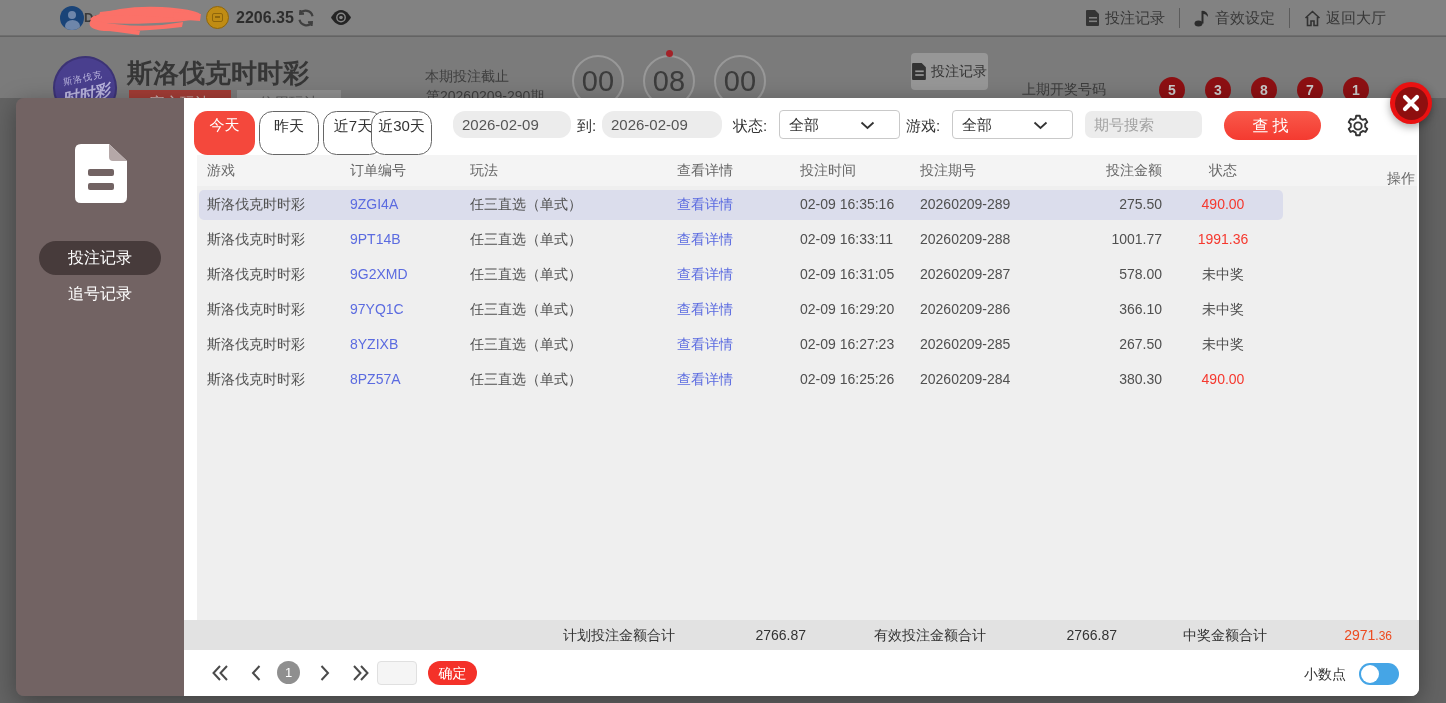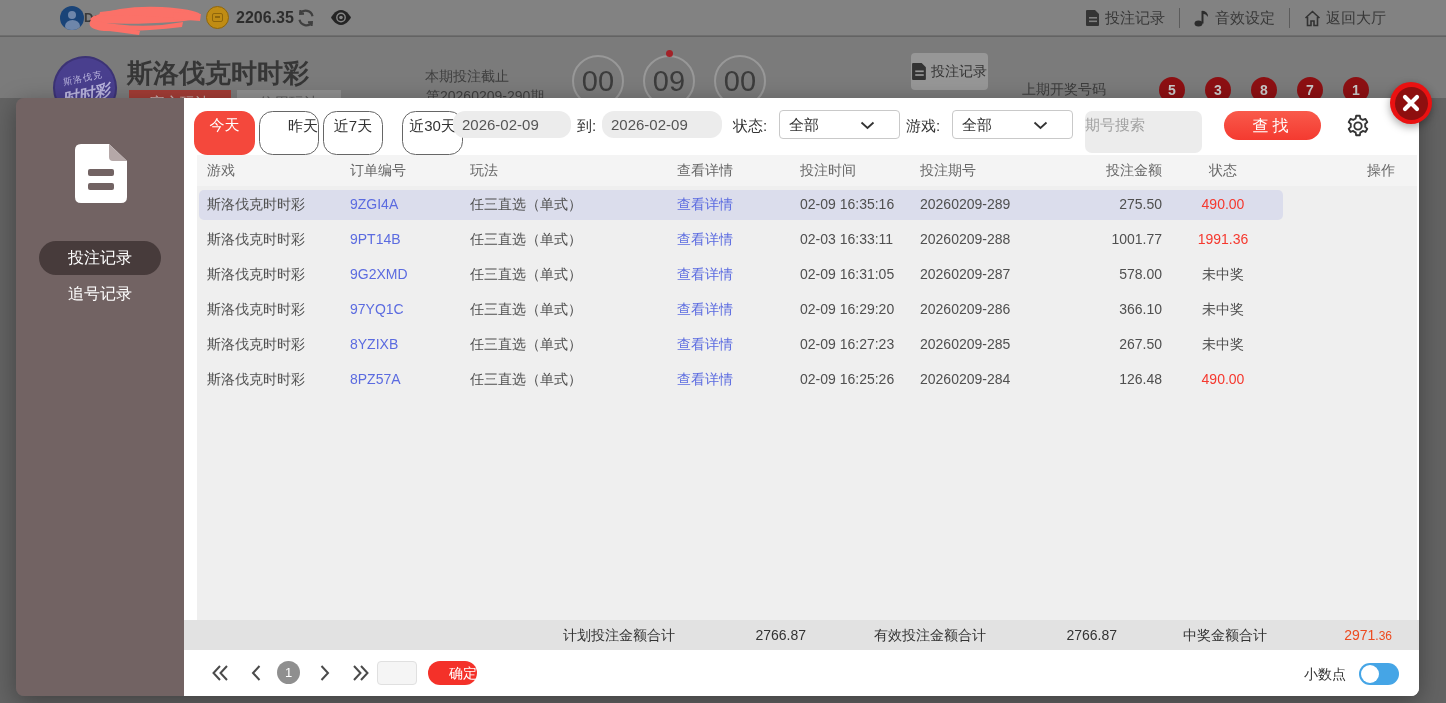--- a/index.html
+++ b/index.html
@@ -47,54 +47,54 @@
 
   .main { position:absolute; left:168px; top:0; width:1235px; height:598px; background:#fff; border-radius:0 8px 8px 0; }
 
   
   .pill { position:absolute; top:13px; height:44px; border-radius:13.5px; font-size:15px; text-align:center; line-height:27px; color:#333; background:#fff; border:1px solid #666; cursor:pointer; }
   .pill.active { background:#f4483c; border:none; color:#fff; }
   .dinput { position:absolute; top:13px; height:27px; background:#ececec; border-radius:12px; font-size:15px; color:#555; line-height:27px; padding-left:9px; }
   .flabel { position:absolute; top:19px; font-size:15px; color:#333; }
   .fselect { position:absolute; top:12px; width:121px; height:29px; border:1px solid #c9c9c9; border-radius:4px; background:#fff; font-size:15px; color:#333; line-height:27px; padding-left:9px; }
   .fselect svg { position:absolute; right:24px; top:10px; }
-  .search-inp { position:absolute; left:901px; top:13px; width:117px; height:42px; background:#ececec; border-radius:7px; font-size:15px; color:#a3a3a3; line-height:27px; }
+  .search-inp { position:absolute; left:901px; top:13px; width:117px; height:27px; background:#ececec; border-radius:7px; font-size:15px; color:#a3a3a3; line-height:27px; padding-left:9px; }
   .find-btn { position:absolute; left:1040px; top:13px; width:97px; height:29px; border-radius:14.5px; background:linear-gradient(180deg,#f95a4b,#f43a30); color:#fff; font-size:16px; text-align:center; line-height:29px; letter-spacing:4px; cursor:pointer; }
   .gear { position:absolute; left:1161px; top:15px; cursor:pointer; }
 
   
   .thead { position:absolute; left:13px; top:57px; width:1220px; height:31px; background:#f4f4f4; font-size:14px; color:#666; }
   .tbody-bg { position:absolute; left:13px; top:88px; width:1220px; height:434px; background:#efefef; }
   .trow { position:absolute; left:0; width:1220px; height:35px; font-size:14px; color:#4f4f4f; }
   .trow .selbg { position:absolute; left:2px; top:3px; width:1084px; height:30px; border-radius:5px; background:#dbddec; }
   .cell { position:absolute; top:0; line-height:31px; white-space:nowrap; }
   .trow .cell { line-height:35px; }
   .c-game { left:10px; }
   .c-order { left:153px; }
   .c-play { left:273px; }
   .c-content { left:480px; }
   .c-time { left:603px; }
   .c-issue { left:723px; }
   .c-amount { left:845px; width:120px; text-align:right; }
   .c-status { left:966px; width:120px; text-align:center; }
-  .c-op { left:1150px; width:68px; text-align:center; }
+  .c-op { left:1150px; width:68px; text-align:right;margin-top:8px; }
   .link { color:#5b6be0; cursor:pointer; }
   .red { color:#f5382e; }
 
   
   .summary { position:absolute; left:0; top:522px; width:1235px; height:30px; background:#e2e2e2; font-size:14px; color:#333; }
   .summary .lbl { position:absolute; top:0; line-height:30px; white-space:nowrap; }
   .summary .val { position:absolute; top:0; line-height:30px; width:122px; text-align:right; }
   .summary .win-val { color:#ed4a1f; }
   .summary .win-val .dec { font-size:12px; }
   .pager { position:absolute; left:0; top:552px; width:1235px; height:46px; background:#fff; border-radius:0 0 8px 0; }
   .pgbtn { position:absolute; top:14px; cursor:pointer; }
   .pg-circle { position:absolute; left:93px; top:11px; width:23px; height:23px; border-radius:50%; background:#8f8f8f; color:#fff; font-size:13px; text-align:center; line-height:23px; }
   .pg-input { position:absolute; left:193px; top:11px; width:40px; height:24px; background:#f5f5f5; border:1px solid #e0e0e0; border-radius:4px; }
-  .pg-ok { position:absolute; left:244px; top:11px; width:49px; height:24px; border-radius:12px; background:#f43129; color:#fff; font-size:14px; text-align:right; line-height:24px; cursor:pointer; }
+  .pg-ok { position:absolute; left:244px; top:11px; width:49px; height:24px; border-radius:12px; background:#f43129; color:#fff; font-size:14px; text-align:center; line-height:24px; cursor:pointer; }
   .dec-label { position:absolute; left:1120px; top:16px; font-size:14px; color:#333; }
   .toggle { position:absolute; left:1175px; top:13px; width:40px; height:22px; border-radius:11px; background:#45a5e6; cursor:pointer; }
   .toggle .knob { position:absolute; left:2px; top:2px; width:18px; height:18px; border-radius:50%; background:#fff; }
 
   .close-btn { position:absolute; left:1390px; top:82px; width:42px; height:42px; border-radius:50%; background:#ea1111; cursor:pointer; box-shadow:0 3px 8px rgba(0,0,0,.35); }
   .close-btn .inner { position:absolute; left:4.5px; top:4.5px; width:33px; height:33px; border-radius:50%; background:#8e0f0f; }
 </style>
 </head>
 <body>
 
@@ -159,21 +159,21 @@
   <div class="logo">
     <div class="l1">斯洛伐克</div>
     <div class="l2">时时彩</div>
   </div>
   <div class="game-title">斯洛伐克时时彩</div>
   <div class="tab-official">官方玩法</div>
   <div class="tab-credit">信用玩法</div>
   <div class="deadline1">本期投注截止</div>
   <div class="deadline2">第20260209-290期</div>
   <div class="cd-circle" style="left:572px;">00</div>
-  <div class="cd-circle" style="left:643px;">09</div>
+  <div class="cd-circle" style="left:643px;">08</div>
   <div class="cd-circle" style="left:714px;">00</div>
   <div class="cd-dot"></div>
   <div class="bet-rec-btn">
     <svg width="15" height="17" viewBox="0 0 14 16">
       <path d="M1 0 H9 L13 4 V15 Q13 16 12 16 H1 Q0 16 0 15 V1 Q0 0 1 0 Z" fill="#333"></path>
       <rect x="3" y="7" width="8" height="1.6" fill="#979797"></rect>
       <rect x="3" y="10.5" width="8" height="1.6" fill="#979797"></rect>
     </svg>
     <span>投注记录</span>
   </div>
@@ -192,23 +192,23 @@
         <rect x="13" y="25" width="26" height="7" rx="2" fill="#726363"></rect>
         <rect x="13" y="39" width="26" height="7" rx="2" fill="#726363"></rect>
       </svg>
       <div class="side-pill">投注记录</div>
       <div class="side-item2">追号记录</div>
     </div>
 
     <div class="main">
 
       <div class="pill active" style="left:10px; width:61px;">今天</div>
-      <div class="pill" style="left:75px; width:60px;text-align:right;">昨天</div>
+      <div class="pill" style="left:75px; width:60px;">昨天</div>
       <div class="pill" style="left:139px; width:60px;">近7天</div>
-      <div class="pill" style="left:218px; width:61px;">近30天</div>
+      <div class="pill" style="left:187px; width:61px;">近30天</div>
       <div class="dinput" style="left:269px; width:118px;">2026-02-09</div>
       <div class="flabel" style="left:393px;">到:</div>
       <div class="dinput" style="left:418px; width:120px;">2026-02-09</div>
       <div class="flabel" style="left:549px;">状态:</div>
       <div class="fselect" style="left:595px;">
         <span>全部</span>
         <svg width="15" height="9" viewBox="0 0 15 9">
             <path d="M1.5 1.5 L7.5 7 L13.5 1.5" fill="none" stroke="#333" stroke-width="1.8"></path>
           </svg>
       </div>
@@ -247,21 +247,21 @@
             <span class="cell c-time">02-09 16:35:16</span>
             <span class="cell c-issue">20260209-289</span>
             <span class="cell c-amount">275.50</span>
             <span class="cell c-status red">490.00</span>
           </div>
           <div class="trow" style="top: 36px;">
             <span class="cell c-game">斯洛伐克时时彩</span>
             <span class="cell c-order link">9PT14B</span>
             <span class="cell c-play">任三直选（单式）</span>
             <span class="cell c-content link">查看详情</span>
-            <span class="cell c-time">02-03 16:33:11</span>
+            <span class="cell c-time">02-09 16:33:11</span>
             <span class="cell c-issue">20260209-288</span>
             <span class="cell c-amount">1001.77</span>
             <span class="cell c-status red">1991.36</span>
           </div>
           <div class="trow" style="top: 71px;">
             <span class="cell c-game">斯洛伐克时时彩</span>
             <span class="cell c-order link">9G2XMD</span>
             <span class="cell c-play">任三直选（单式）</span>
             <span class="cell c-content link">查看详情</span>
             <span class="cell c-time">02-09 16:31:05</span>
@@ -289,21 +289,21 @@
             <span class="cell c-amount">267.50</span>
             <span class="cell c-status">未中奖</span>
           </div>
           <div class="trow" style="top: 176px;">
             <span class="cell c-game">斯洛伐克时时彩</span>
             <span class="cell c-order link">8PZ57A</span>
             <span class="cell c-play">任三直选（单式）</span>
             <span class="cell c-content link">查看详情</span>
             <span class="cell c-time">02-09 16:25:26</span>
             <span class="cell c-issue">20260209-284</span>
-            <span class="cell c-amount">126.48</span>
+            <span class="cell c-amount">380.30</span>
             <span class="cell c-status red">490.00</span>
           </div>
         </div>
 
       <div class="summary">
         <span class="lbl" style="left:379px;">计划投注金额合计</span>
         <span class="val" style="left:500px;">2766.87</span>
         <span class="lbl" style="left:690px;">有效投注金额合计</span>
         <span class="val" style="left:811px;">2766.87</span>
         <span class="lbl" style="left:999px;">中奖金额合计</span>

